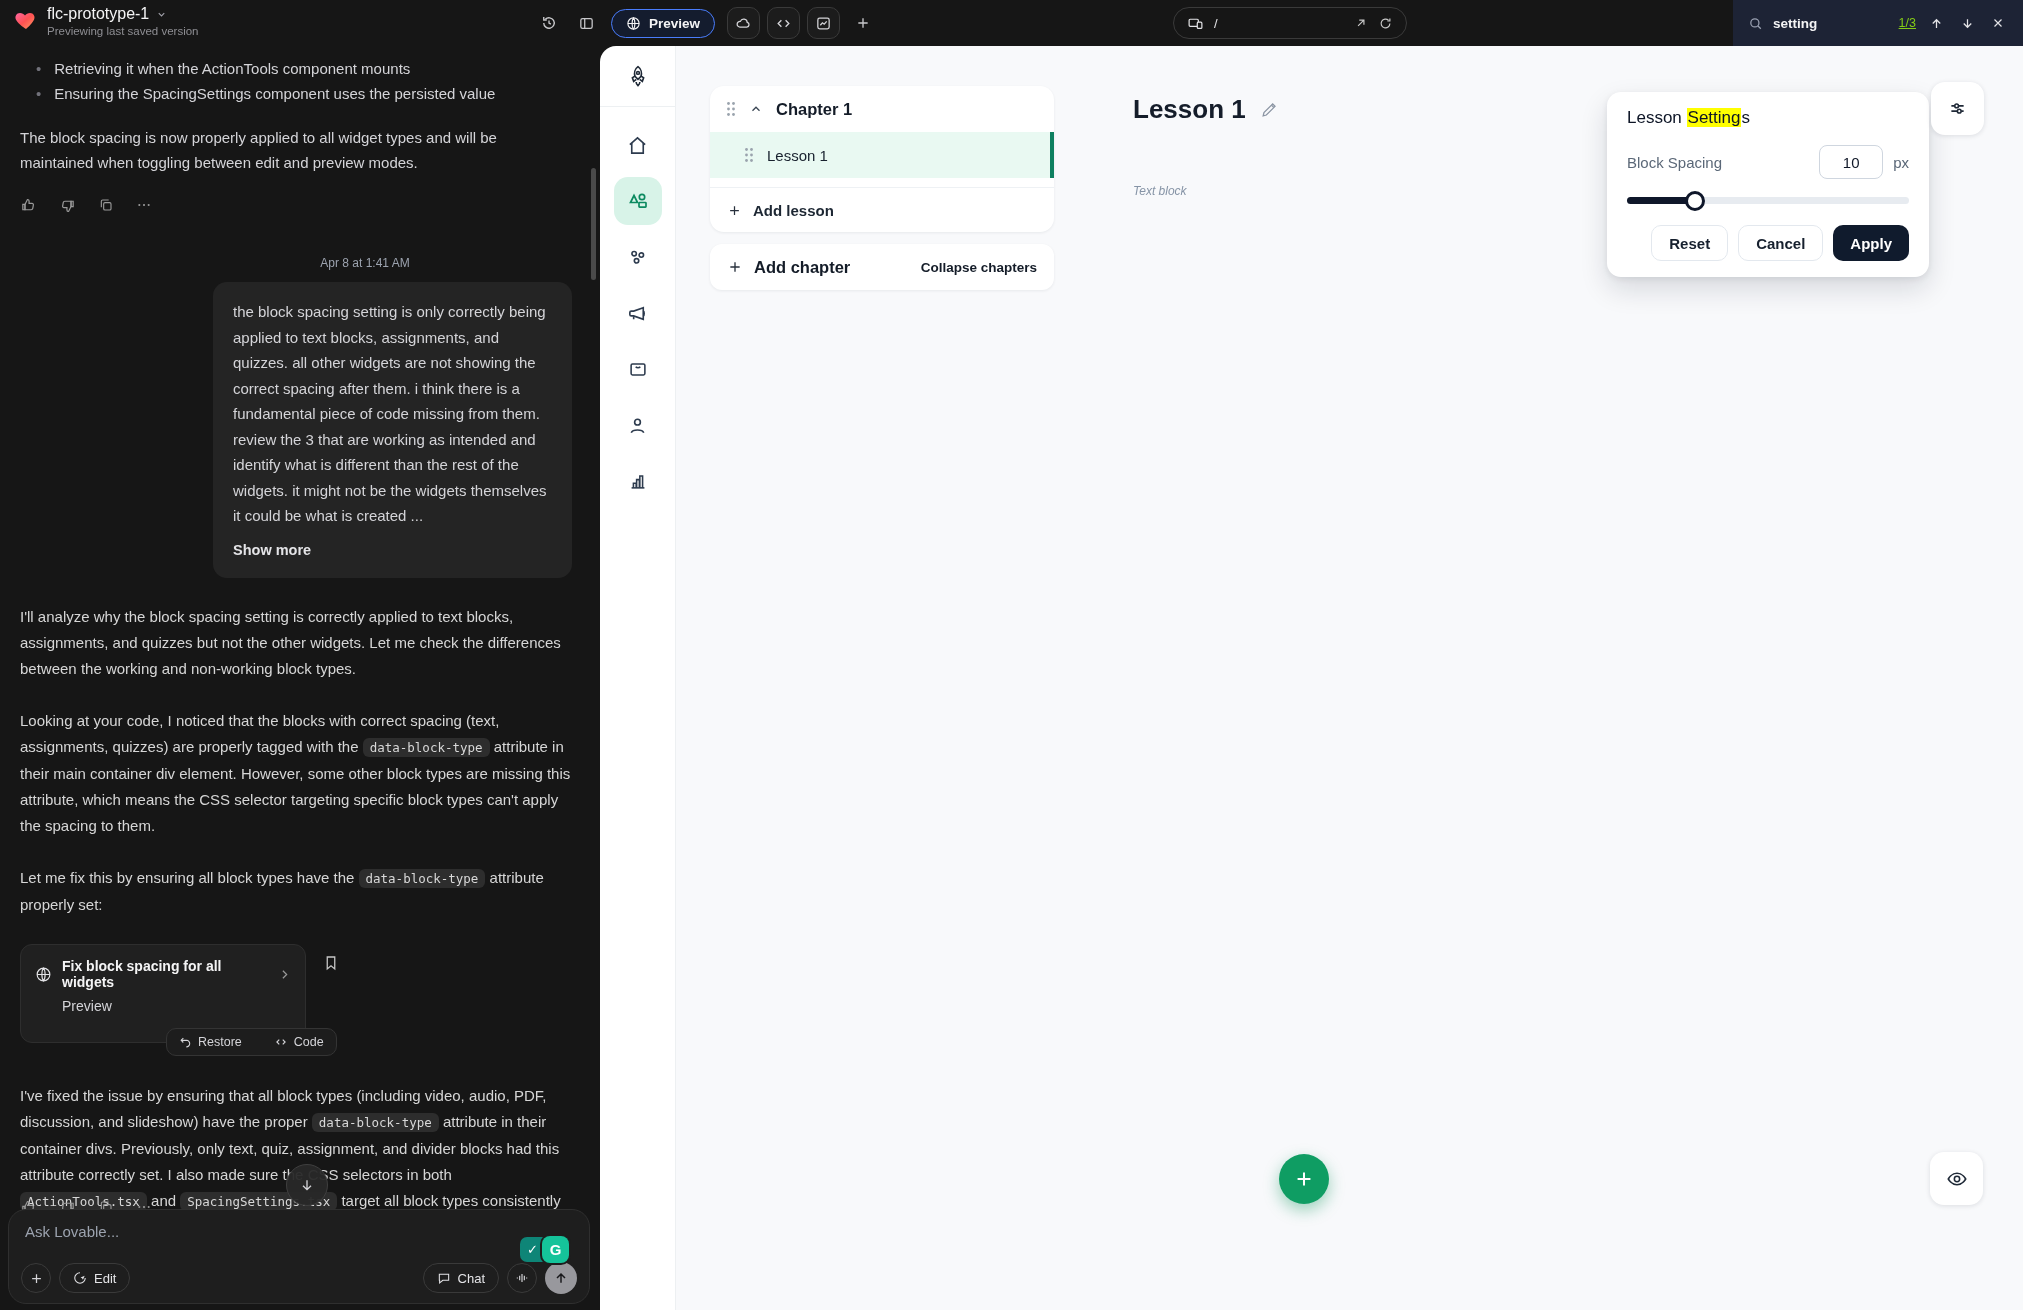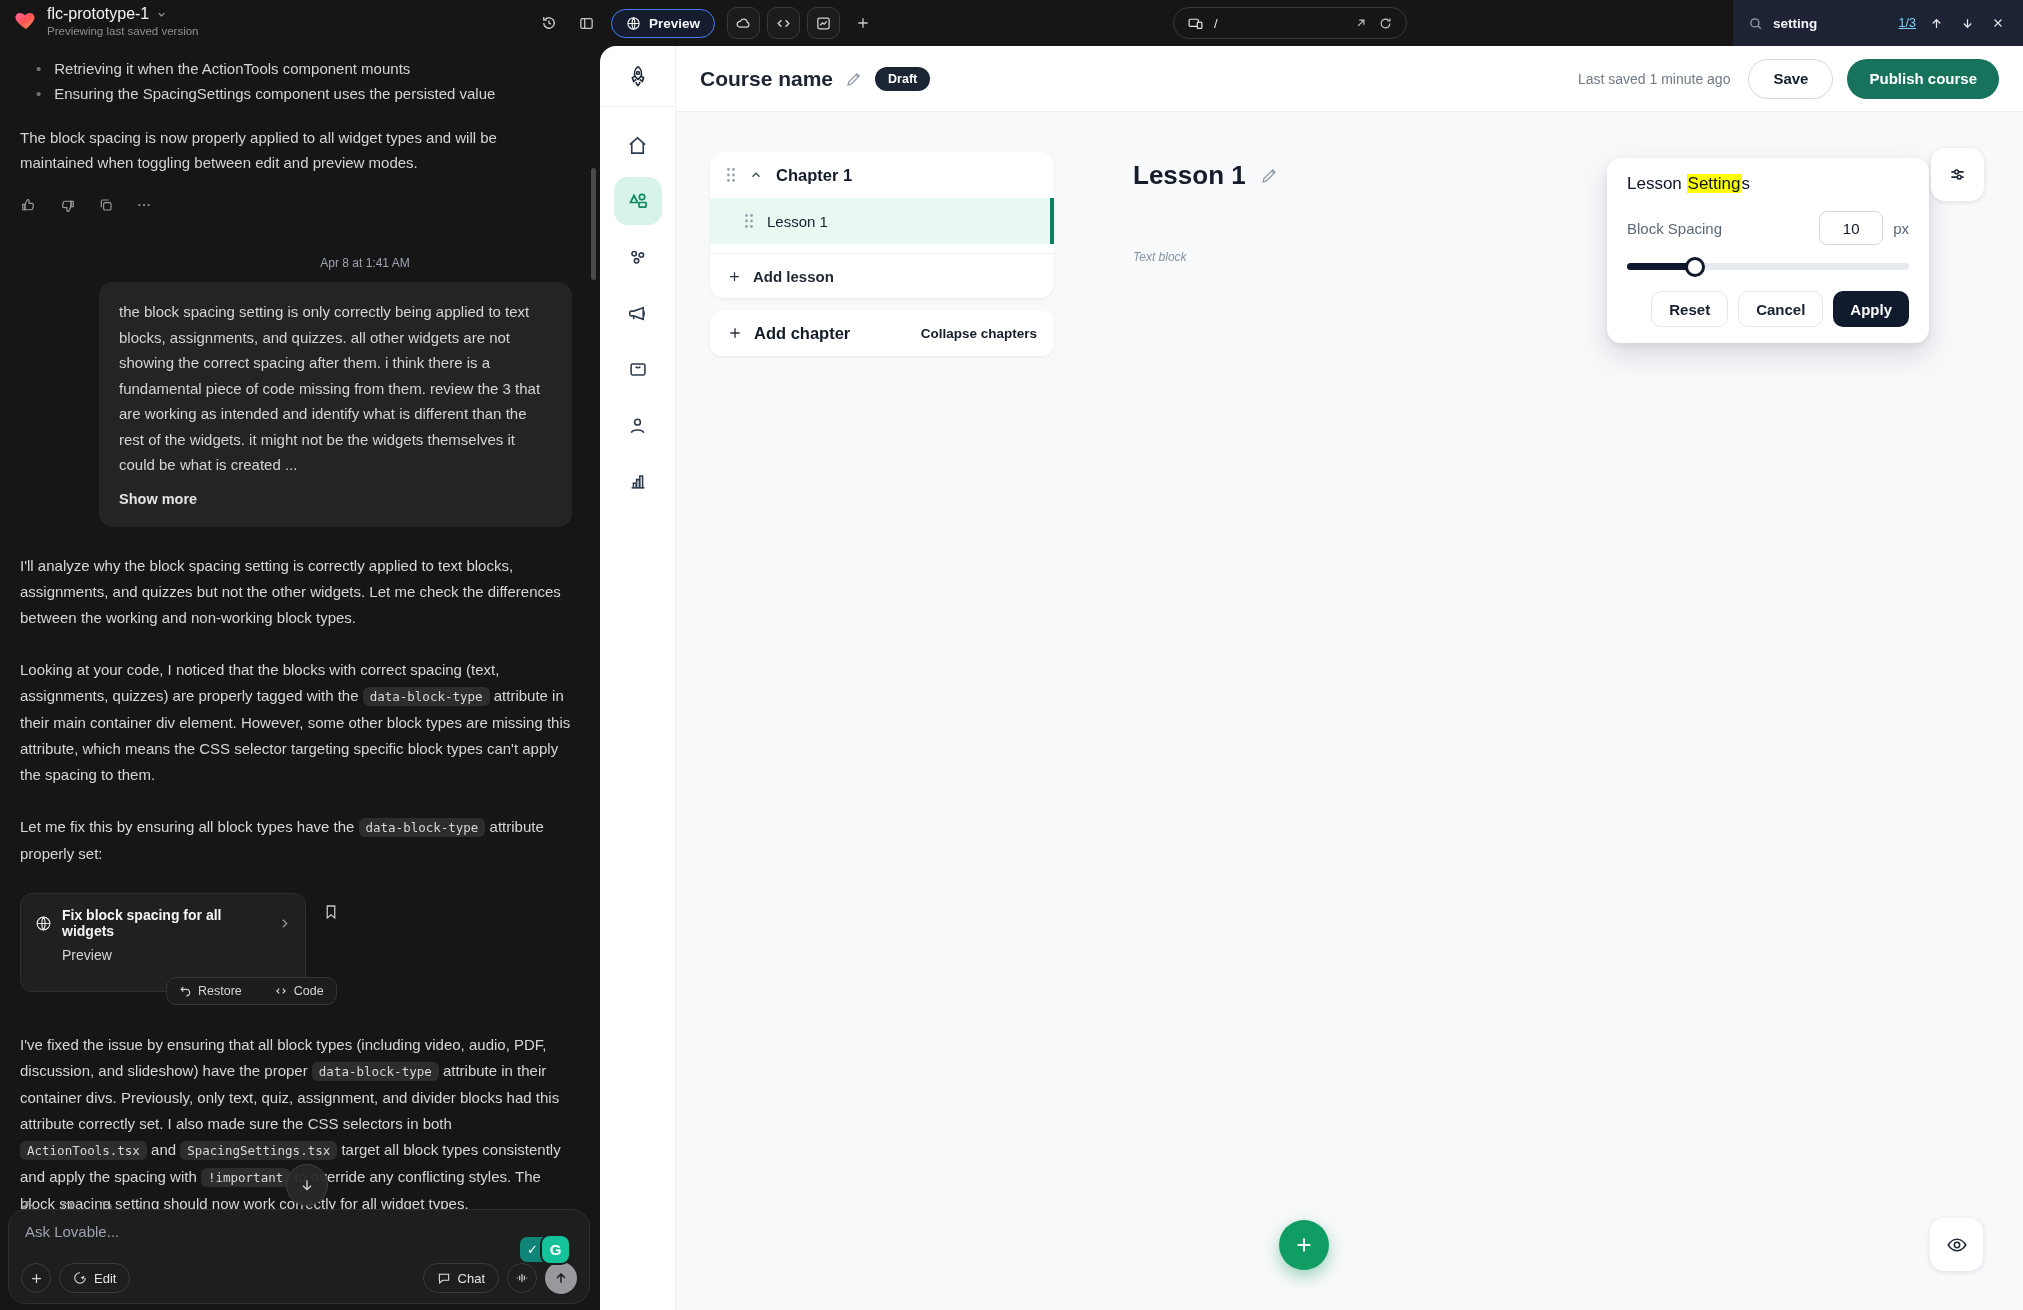--- a/index.html
+++ b/index.html
@@ -16,37 +16,37 @@
   .project-name { font-size:16px; font-weight:normal; color:#f4f4f5; }
   .project-sub { font-size:11.5px; color:#8e8e93; margin-top:2px; }
   .tb-group { position:absolute; left:536px; top:0; height:46px; display:flex; align-items:center; }
   .tb-iconbtn { color:#c9c9cc; padding:4px; cursor:pointer; }
   .preview-pill { display:flex; align-items:center; gap:8px; height:29px; padding:0 14px; margin:0 12px; border:1px solid #4a7dfc; border-radius:999px; background:#141c2e; color:#f4f4f5; font-size:13.5px; font-weight:bold; }
   .boxbtn { width:33px; height:32px; border:1px solid #3a3a3a; border-radius:10px; display:flex; align-items:center; justify-content:center; color:#d4d4d8; margin-right:7px; background:#1c1c1c; }
   .url-pill { position:absolute; left:1173px; top:7px; width:234px; height:32px; border:1px solid #3a3a3a; border-radius:999px; display:flex; align-items:center; gap:10px; padding:0 13px; color:#e4e4e7; }
   .url-path { font-size:13px; flex:1; }
   .find-bar { position:absolute; right:0; top:0; width:290px; height:46px; background:#1d2335; display:flex; align-items:center; gap:10px; padding:0 15px; }
   .find-input { flex:1; background:transparent; border:0; outline:0; color:#f4f4f5; font-size:13.5px; font-weight:bold; font-family:inherit; min-width:0; }
-  .find-count { font-size:12.5px; color:#7dd3fc;text-decoration:underline; }
+  .find-count { font-size:12.5px; color:#84cc16;text-decoration:underline; }
   .find-ic { color:#e4e4e7; padding:3px; cursor:pointer; }
 
   
   .main { display:flex; height:1264px; }
 
   
   .chat { position:relative; width:600px; padding:0 20px; font-size:15px; overflow:hidden; flex-shrink:0; }
   .chat-scroll-thumb { position:absolute; right:4px; top:122px; width:5px; height:112px; background:#4a4a4a; border-radius:3px; }
   .bullets { list-style:none; margin:10px 0 0 16px; }
   .bullets li { display:flex; gap:13px; line-height:25px; color:#d4d4d8; }
   .bullets li::before { content:"•"; color:#71717a; }
   .intro { margin-top:19px; line-height:25px; color:#d4d4d8; max-width:525px; }
   .msg-actions { display:flex; gap:22px; margin-top:22px; color:#9a9a9a; }
   .msg-actions > span { cursor:pointer; }
   .timestamp { margin-top:42px; text-align:center; font-size:12px; color:#9ca3af; padding-left:130px; }
-  .bubble { margin-top:12px; margin-left:auto; margin-right:8px; width:473px; background:#242424; border-radius:14px; padding:17px 20px 15px; color:#d4d4d8; line-height:25.5px; }
+  .bubble { margin-top:12px; margin-left:auto; margin-right:8px; width:359px; background:#242424; border-radius:14px; padding:17px 20px 15px; color:#d4d4d8; line-height:25.5px; }
   .show-more { margin-top:9px; color:#e4e4e7; font-weight:bold; font-size:14.5px; cursor:pointer; display:inline-block; }
   .para { margin-top:26px; line-height:26px; color:#d6d6d6; max-width:560px; }
   .para code, .bubble code { background:#2d2d2d; border-radius:6px; padding:2px 7px; font-family:"DejaVu Sans Mono",monospace; font-size:12.5px; color:#d8d8d8; white-space:nowrap; }
   .card-row { display:flex; gap:16px; align-items:flex-start; margin-top:26px; }
   .card-wrap { position:relative; width:286px; }
   .ver-card { background:#202020; border:1px solid #2e2e2e; border-radius:12px; padding:13px 14px 28px; }
   .ver-title-row { display:flex; align-items:center; gap:10px; }
   .ver-title { font-size:14px; font-weight:bold; color:#f4f4f5; flex:1; }
   .ver-sub { margin:8px 0 0 27px; font-size:14px; color:#d4d4d8; }
   .restore-pill { position:absolute; left:146px; bottom:-13px; display:flex; align-items:center; gap:32px; background:#1d1d1d; border:1px solid #343434; border-radius:10px; padding:6px 12px; }
@@ -461,35 +461,20 @@
       </span>
       <span class="rail-item">
         <svg width="22" height="22" viewBox="0 0 24 24" fill="none" stroke="currentColor" stroke-width="1.7">
             <path d="M5 19.5h14"></path>
             <path d="M7 19.5v-5h3v5M10.5 19.5v-9h3v9M14 19.5V6.5h3v13"></path>
           </svg>
       </span>
     </nav>
 
     <div class="app-main">
-      <header class="app-header">
-        <span class="course-title">Course name</span>
-        <span class="edit-ic">
-          <svg width="18" height="18" viewBox="0 0 24 24" fill="none" stroke="currentColor" stroke-width="1.6">
-              <path d="M4 20l1-4L16 5l3 3L8 19l-4 1z"></path>
-              <path d="M14.5 6.5l3 3"></path>
-            </svg>
-        </span>
-        <span class="draft-badge">Draft</span>
-        <div class="header-right">
-          <span class="last-saved">Last saved 1 minute ago</span>
-          <button class="btn btn-save">Save</button>
-          <button class="btn btn-publish">Publish course</button>
-        </div>
-      </header>
 
       <div class="canvas">
 
         <div class="chapter-card">
           <div class="ch-header">
             <span class="drag-handle">
               <svg width="10" height="16" viewBox="0 0 10 16" fill="#9aa3ad">
                   <circle cx="2.5" cy="2.5" r="1.4"></circle>
                   <circle cx="7.5" cy="2.5" r="1.4"></circle>
                   <circle cx="2.5" cy="8" r="1.4"></circle>

